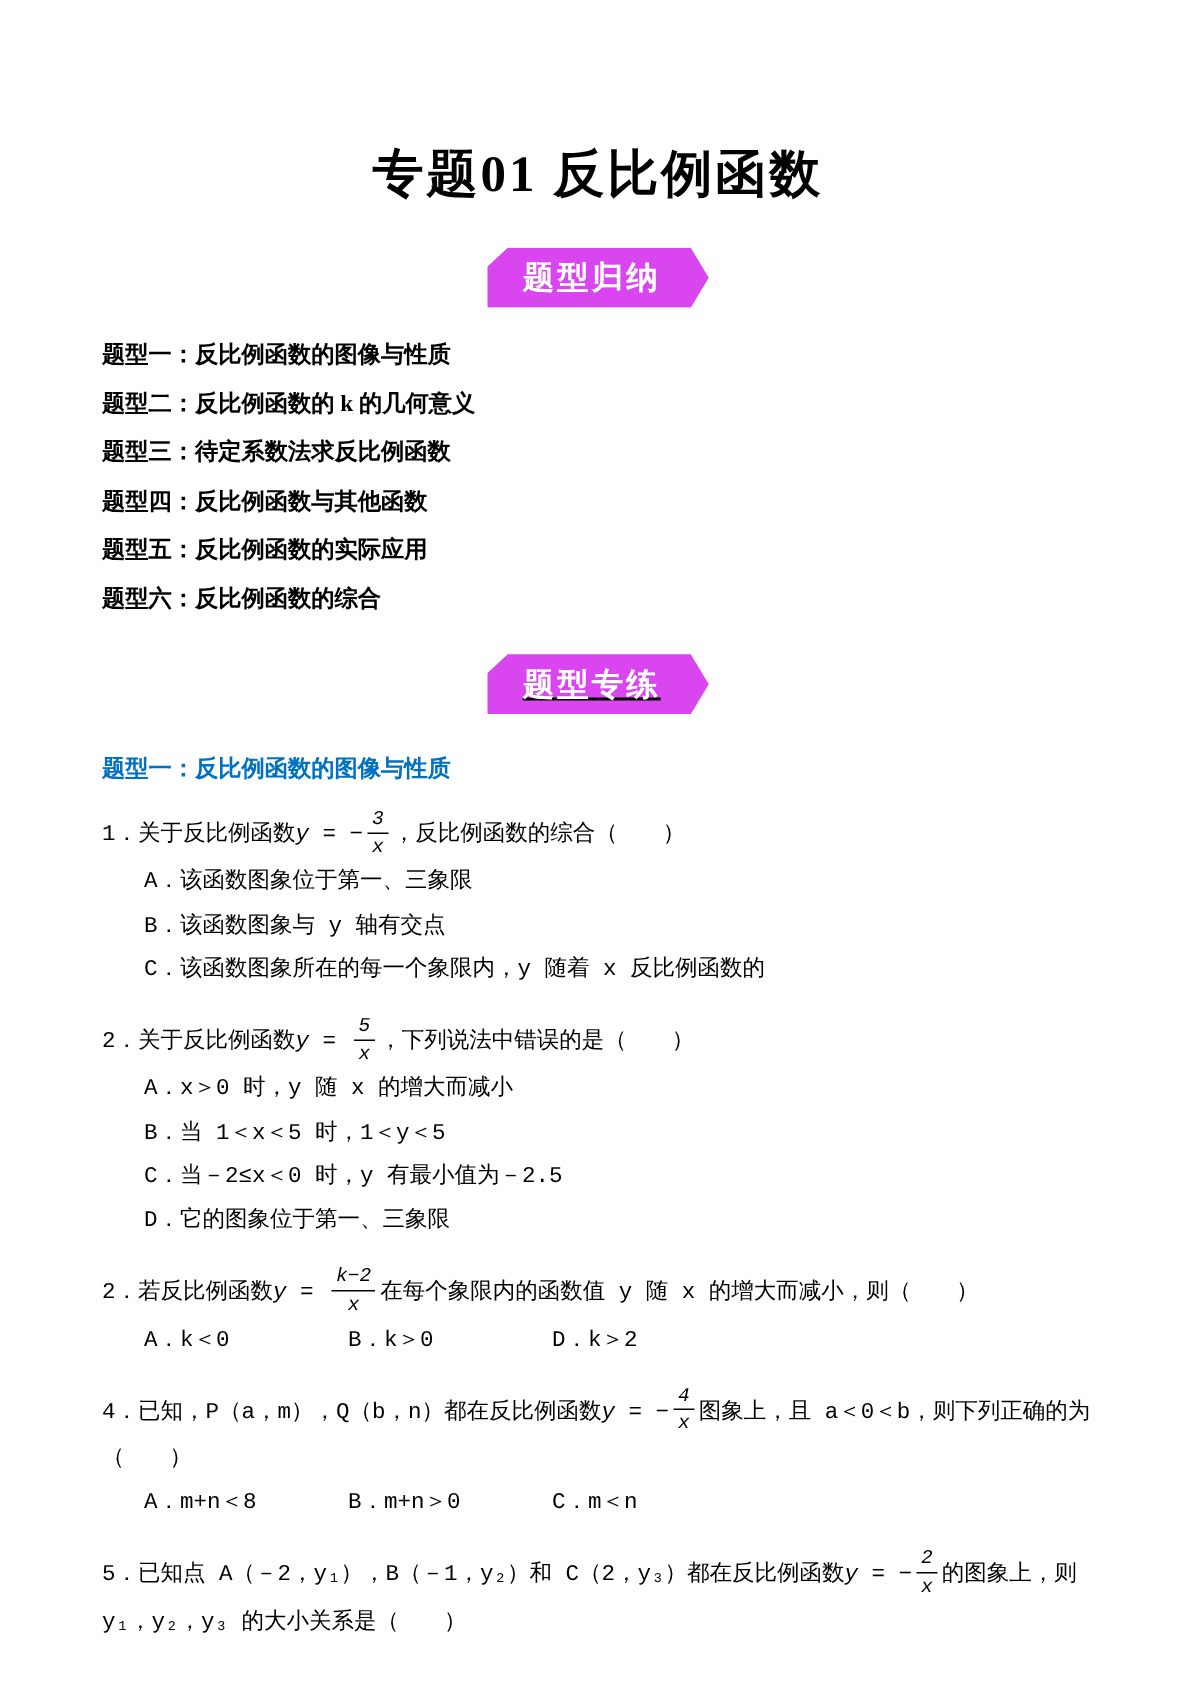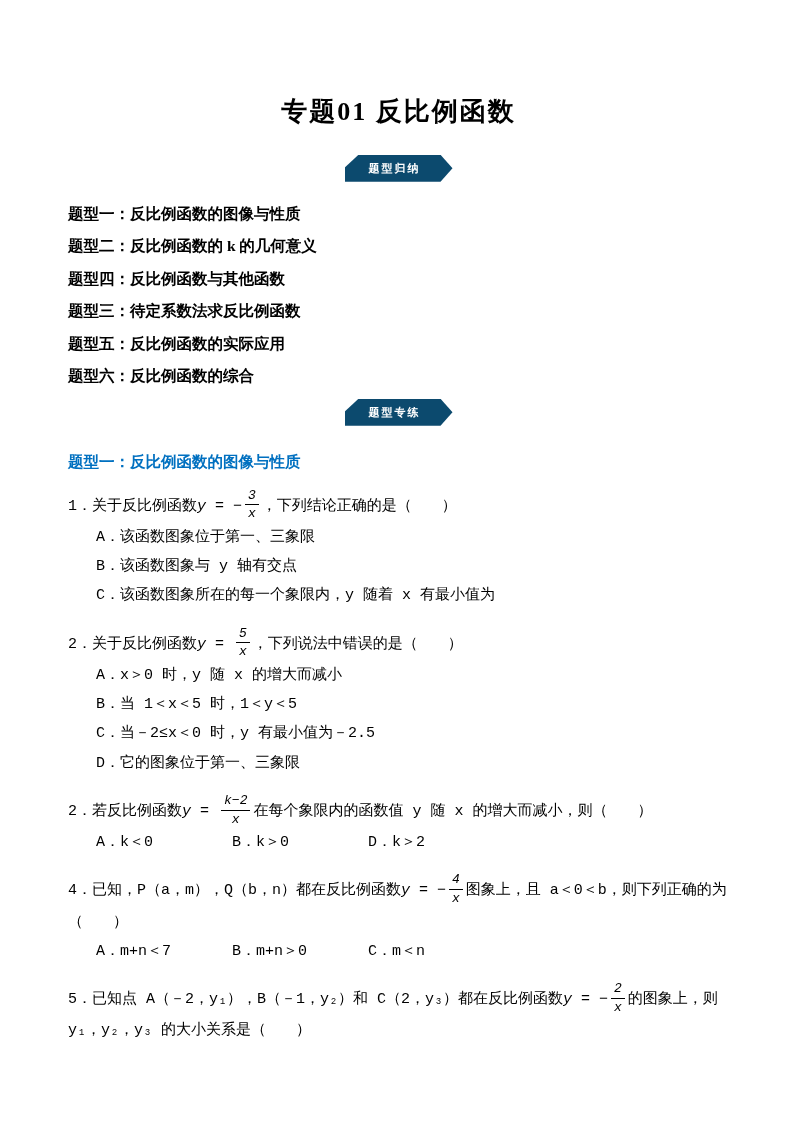--- a/index.html
+++ b/index.html
@@ -10,32 +10,32 @@
     width:793px;
     min-height:1122px;
     padding:95px 64px 40px 68px;
     background:#ffffff;
     color:#000;
     font-family:"Liberation Serif","DejaVu Serif",serif;
     font-size:15px;
   }
   .title {
     text-align:center;
-    font-size:26px;
+    font-size:34px;
     font-weight:bold;
     letter-spacing:2px;
     line-height:1.3;
   }
   .banner-wrap { display:flex; justify-content:center; margin-top:26px; }
-  .banner-wrap.second { margin-top:6px; }
+  .banner-wrap.second { margin-top:20px;text-decoration:underline; }
   .banner {
-    background:#0c4a6e;
+    background:#d946ef;
     color:#ffffff;
     font-weight:bold;
-    font-size:11px;
+    font-size:21px;
     letter-spacing:2px;
     padding:6px 32px 6px 24px;
     clip-path: polygon(14px 0, calc(100% - 12px) 0, 100% 50%, calc(100% - 12px) 100%, 0 100%, 0 13px);
     font-family:"Liberation Sans","DejaVu Sans",sans-serif;
   }
   .type-list { margin-top:16px; }
   .type-item {
     font-weight:bold;
     font-size:15.5px;
     line-height:32.5px;
@@ -75,42 +75,42 @@
 
   <div class="banner-wrap">
     <div class="banner">
       <span>题型归纳</span>
     </div>
   </div>
 
   <div class="type-list">
     <div class="type-item">题型一：反比例函数的图像与性质</div>
     <div class="type-item">题型二：反比例函数的 k 的几何意义</div>
+    <div class="type-item">题型三：待定系数法求反比例函数</div>
     <div class="type-item">题型四：反比例函数与其他函数</div>
-    <div class="type-item">题型三：待定系数法求反比例函数</div>
     <div class="type-item">题型五：反比例函数的实际应用</div>
     <div class="type-item">题型六：反比例函数的综合</div>
   </div>
 
   <div class="banner-wrap second">
     <div class="banner">
       <span>题型专练</span>
     </div>
   </div>
 
   <h2 class="section-heading">题型一：反比例函数的图像与性质</h2>
 
   <div class="question">
     <div class="q-stem"><span>1．关于反比例函数</span><span class="math">y = −</span><span class="frac">
           <span class="num">3</span>
           <span class="den">x</span>
-        </span><span>，下列结论正确的是（　　）</span></div>
+        </span><span>，反比例函数的综合（　　）</span></div>
     <div class="option">A．该函数图象位于第一、三象限</div>
     <div class="option">B．该函数图象与 y 轴有交点</div>
-    <div class="option">C．该函数图象所在的每一个象限内，y 随着 x 有最小值为</div>
+    <div class="option">C．该函数图象所在的每一个象限内，y 随着 x 反比例函数的</div>
   </div>
 
   <div class="question">
     <div class="q-stem"><span>2．关于反比例函数</span><span class="math">y = </span><span class="frac">
           <span class="num">5</span>
           <span class="den">x</span>
         </span><span>，下列说法中错误的是（　　）</span></div>
     <div class="option">A．x＞0 时，y 随 x 的增大而减小</div>
     <div class="option">B．当 1＜x＜5 时，1＜y＜5</div>
     <div class="option">C．当－2≤x＜0 时，y 有最小值为－2.5</div>
@@ -128,21 +128,21 @@
       <span class="opt-inline">D．k＞2</span>
     </div>
   </div>
 
   <div class="question">
     <div class="q-stem"><span>4．已知，P（a，m），Q（b，n）都在反比例函数</span><span class="math">y = −</span><span class="frac">
           <span class="num">4</span>
           <span class="den">x</span>
         </span><span>图象上，且 a＜0＜b，则下列正确的为（　　）</span></div>
     <div class="options-row">
-      <span class="opt-inline">A．m+n＜7</span>
+      <span class="opt-inline">A．m+n＜8</span>
       <span class="opt-inline">B．m+n＞0</span>
       <span class="opt-inline">C．m＜n</span>
     </div>
   </div>
 
   <div class="question">
     <div class="q-stem"><span>5．已知点 A（－2，y₁），B（－1，y₂）和 C（2，y₃）都在反比例函数</span><span class="math">y = −</span><span class="frac">
           <span class="num">2</span>
           <span class="den">x</span>
         </span><span>的图象上，则 y₁，y₂，y₃ 的大小关系是（　　）</span></div>

